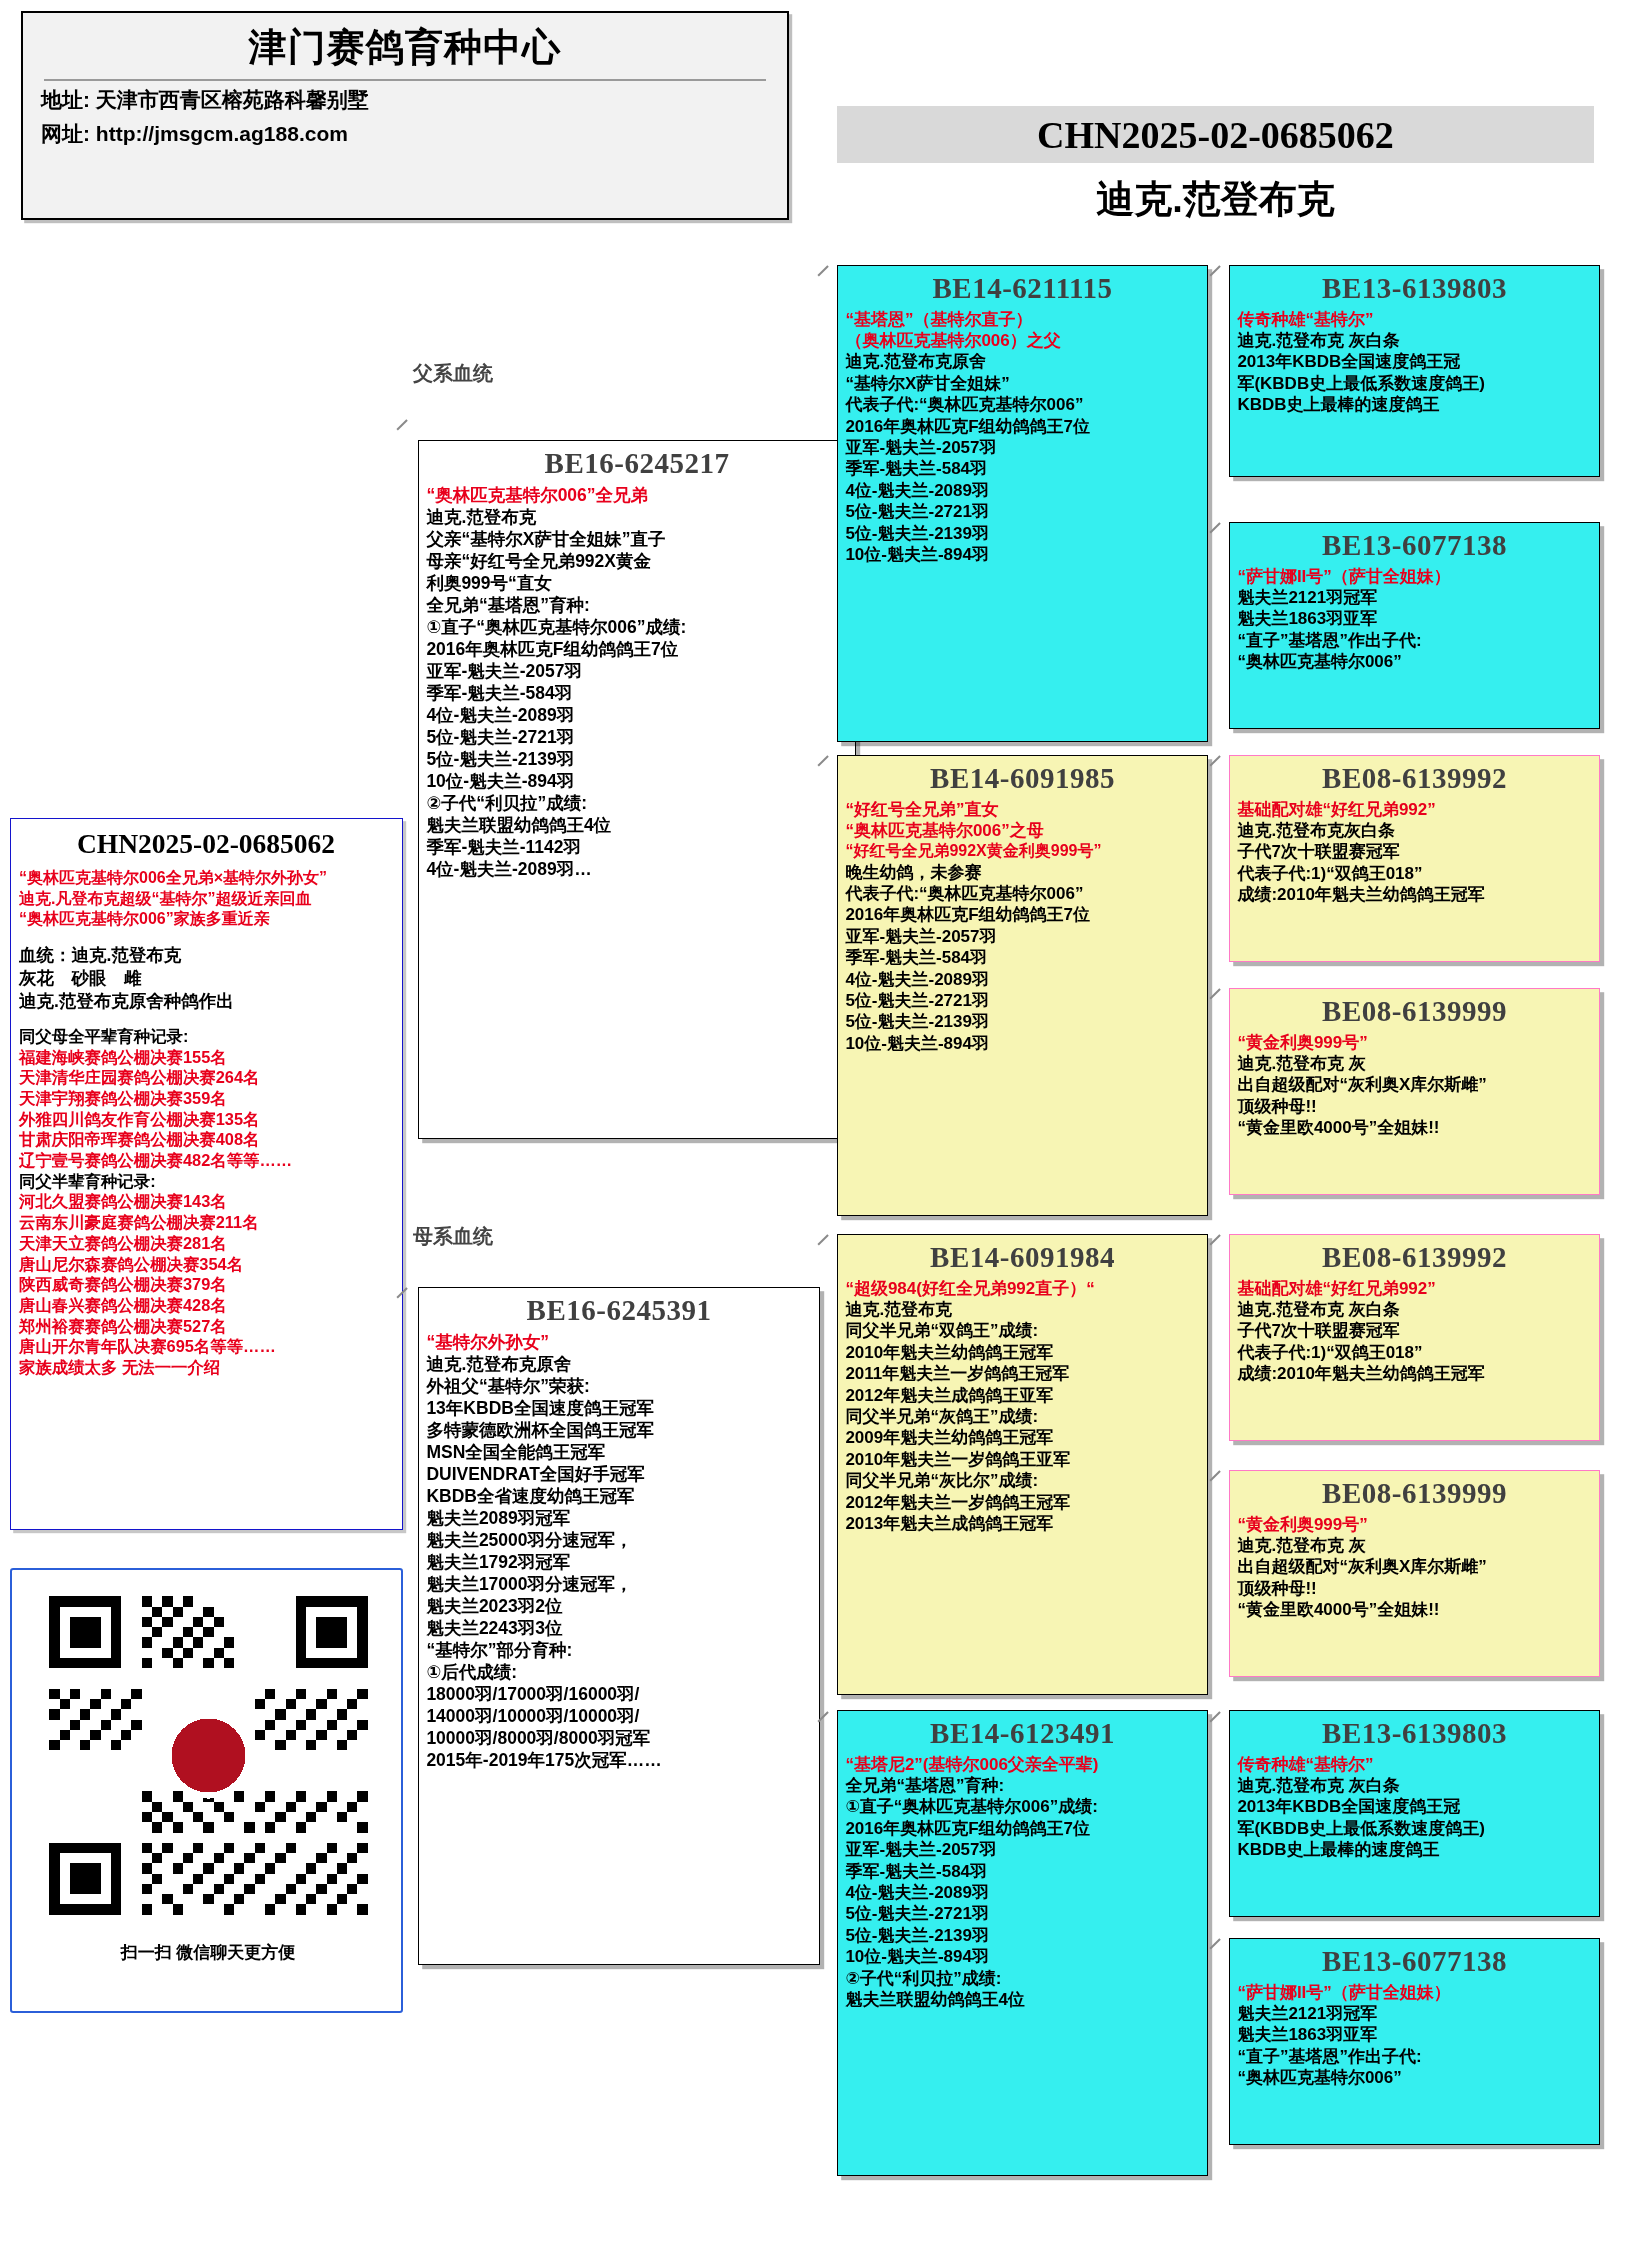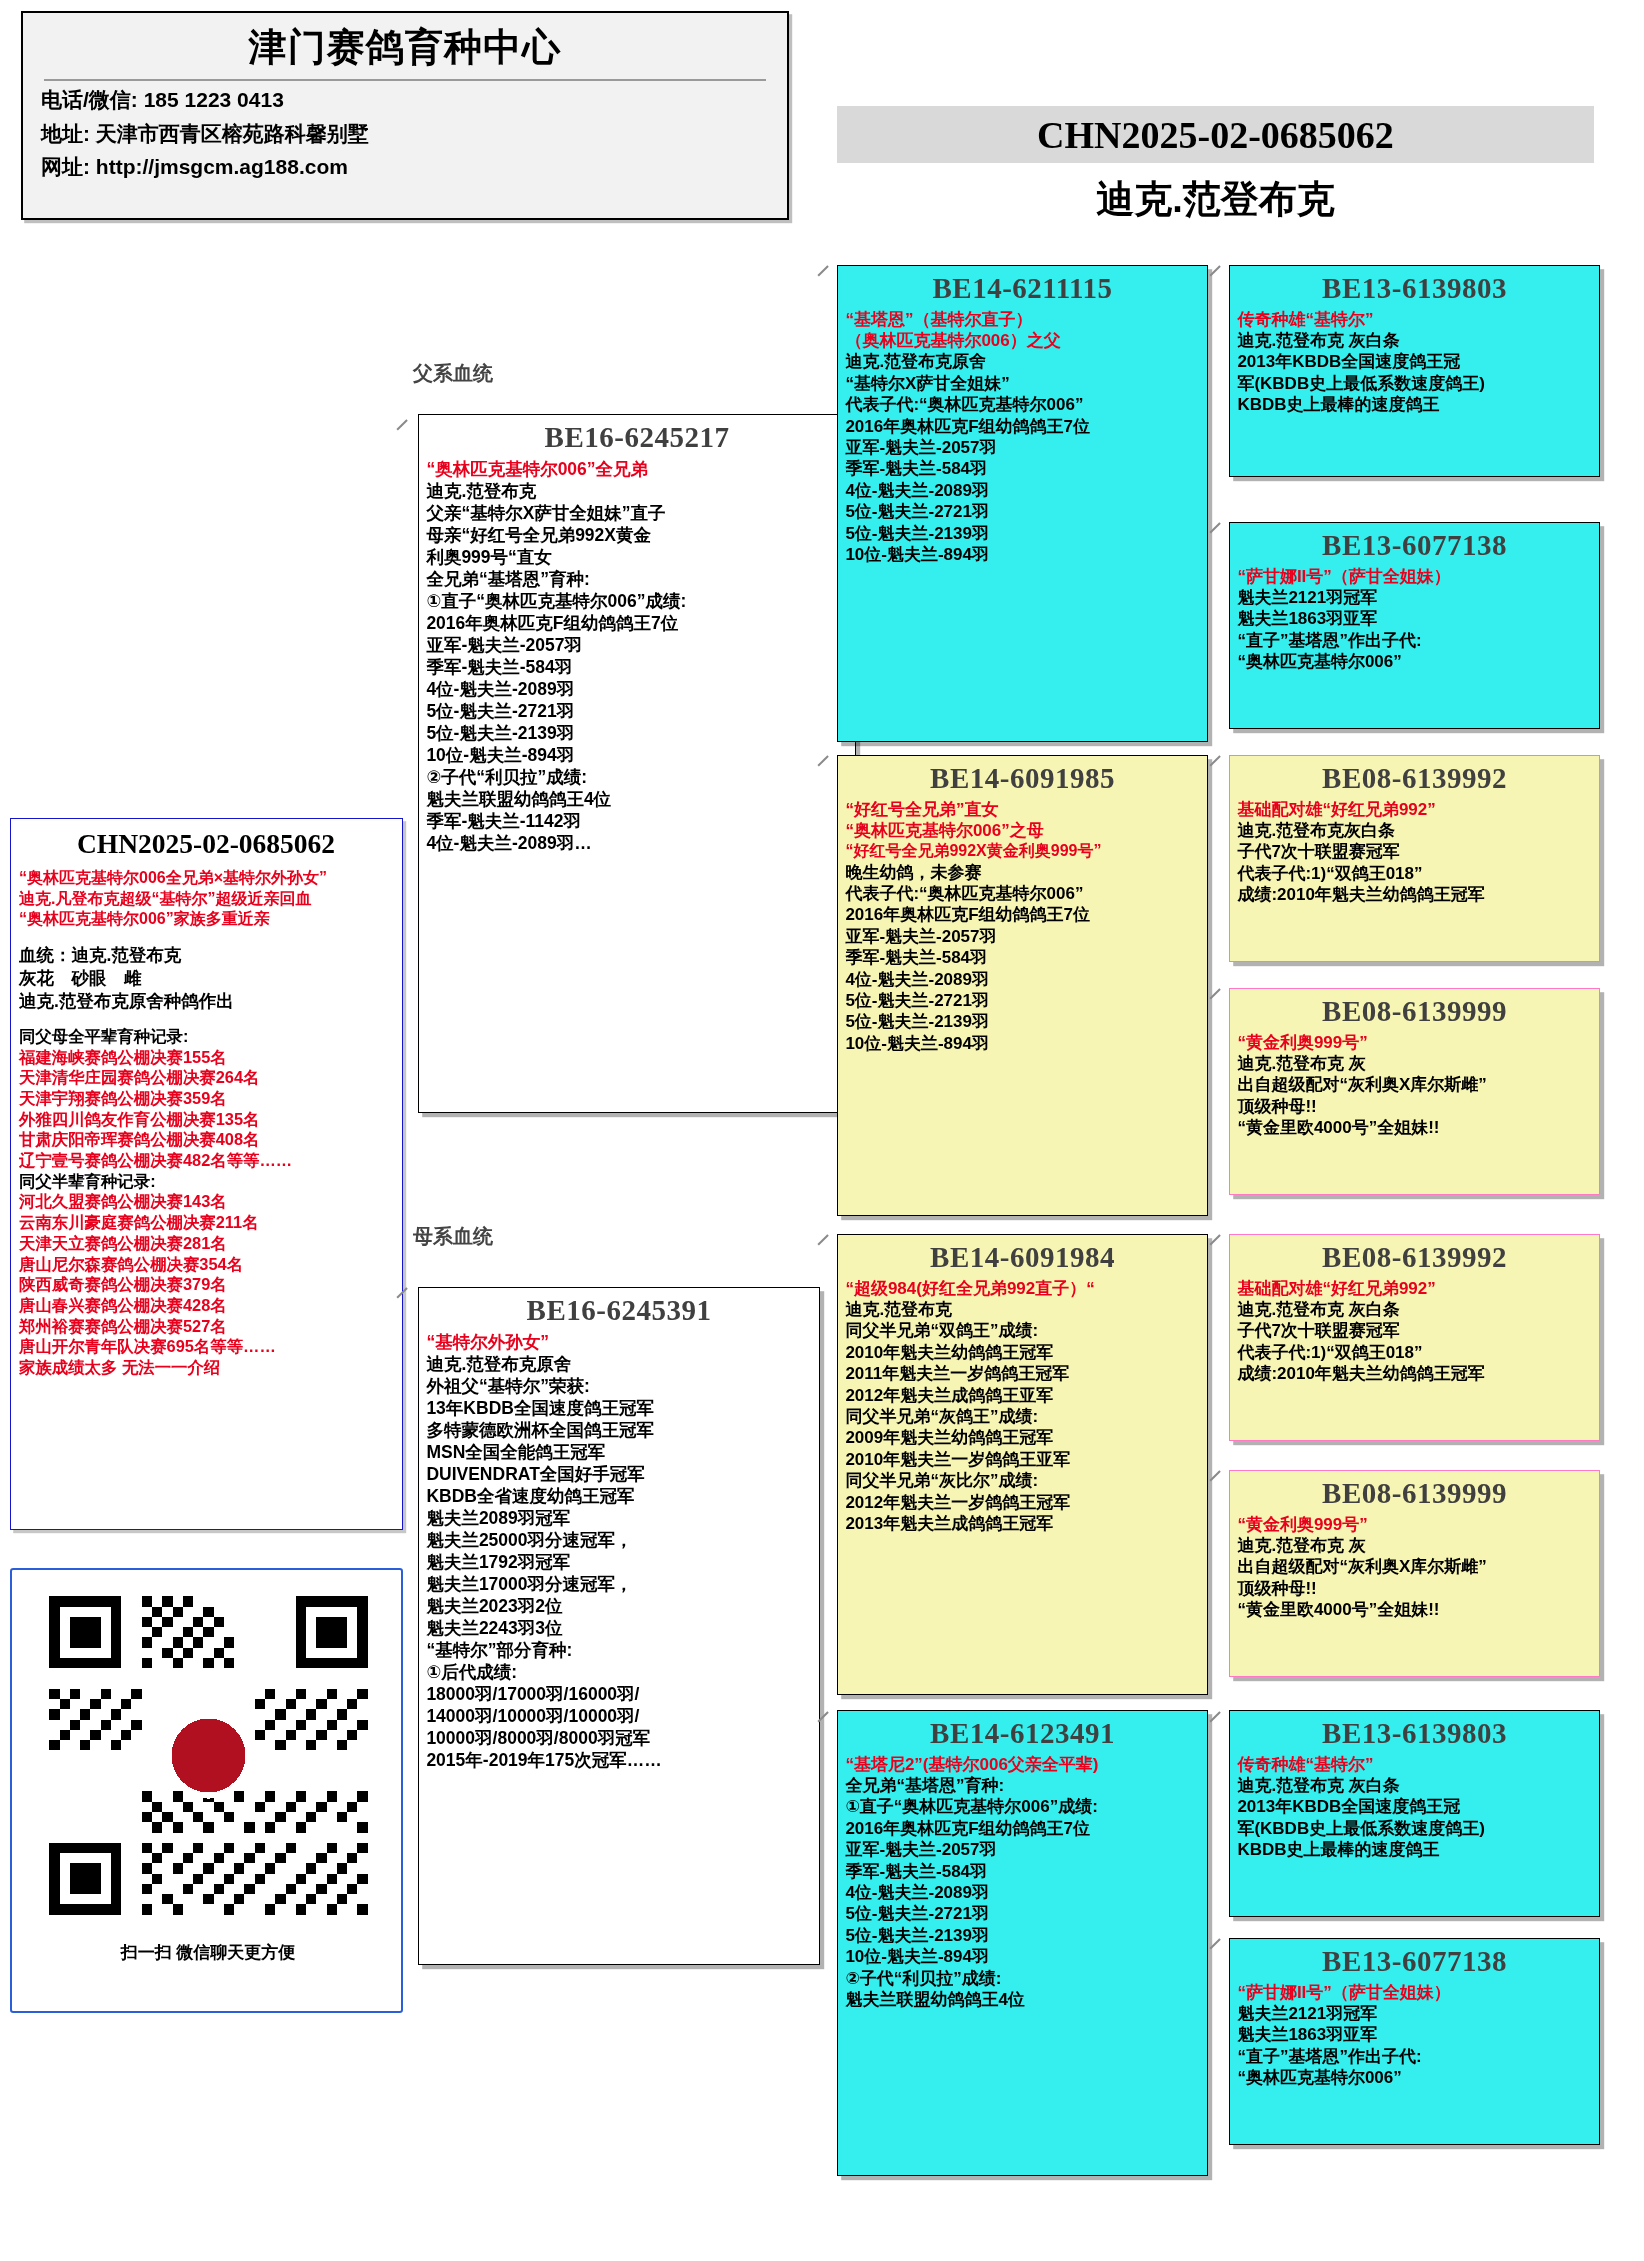--- a/index.html
+++ b/index.html
@@ -104,24 +104,20 @@
   .tick { position:absolute; width:13.8px; height:1.6px; background:#8a8a8a; transform:rotate(-45deg); }
 </style>
 </head>
 <body>
 
 <div class="page">
 
   <div class="company-box">
     <div class="company-title">津门赛鸽育种中心</div>
     <div class="company-rule"></div>
-    <div class="company-line">
-      <span class="lbl">电话/微信:</span>
-      <span class="val">185 1223 0413</span>
-    </div>
     <div class="company-line">
       <span class="lbl">地址:</span>
       <span class="val">天津市西青区榕苑路科馨别墅</span>
     </div>
     <div class="company-line">
       <span class="lbl">网址:</span>
       <span class="val">http://jmsgcm.ag188.com</span>
     </div>
   </div>
 
@@ -326,21 +322,21 @@
           <rect x="25" y="31" width="1" height="1"></rect>
           <rect x="28" y="31" width="1" height="1"></rect>
           <rect x="31" y="31" width="1" height="1"></rect>
       </g>
       <circle cx="16.5" cy="16.5" r="4.2" fill="#fff"></circle>
       <circle cx="16.5" cy="16.5" r="3.6" fill="#b01020"></circle>
     </svg>
     <div class="qr-caption">扫一扫 微信聊天更方便</div>
   </div>
 
-  <div class="card white-card" style="left:418px; top:414px; width:438px; height:699px;">
+  <div class="card white-card" style="left:418px; top:440px; width:438px; height:699px;">
     <div class="ringno">BE16-6245217</div>
     <div class="body">
       <div class="red">“奥林匹克基特尔006”全兄弟</div>
       <div>迪克.范登布克</div>
       <div>父亲“基特尔X萨甘全姐妹”直子</div>
       <div>母亲“好红号全兄弟992X黄金</div>
       <div>利奥999号“直女</div>
       <div>全兄弟“基塔恩”育种:</div>
       <div>①直子“奥林匹克基特尔006”成绩:</div>
       <div>2016年奥林匹克F组幼鸽鸽王7位</div>

